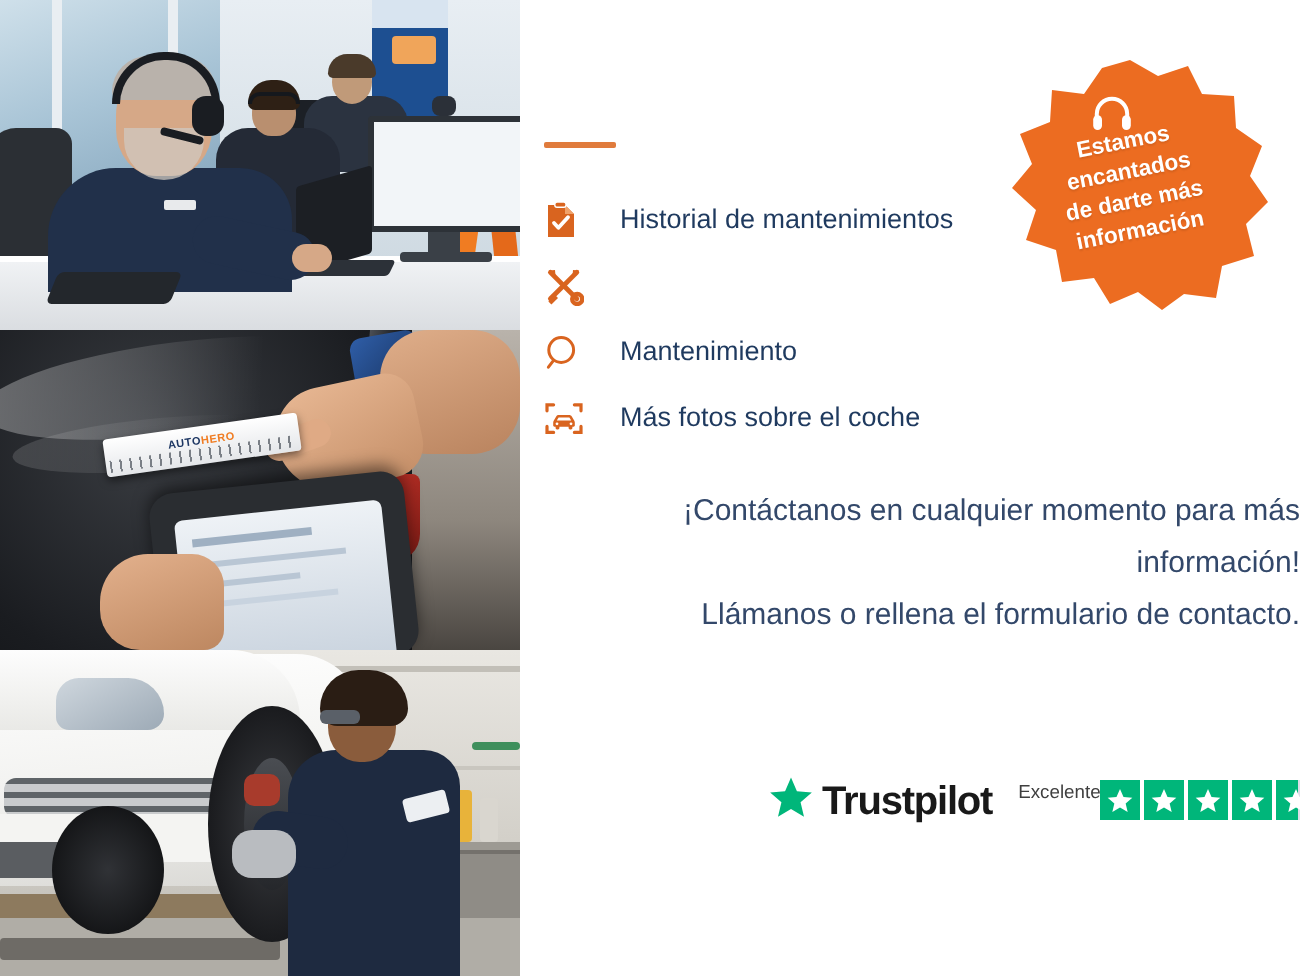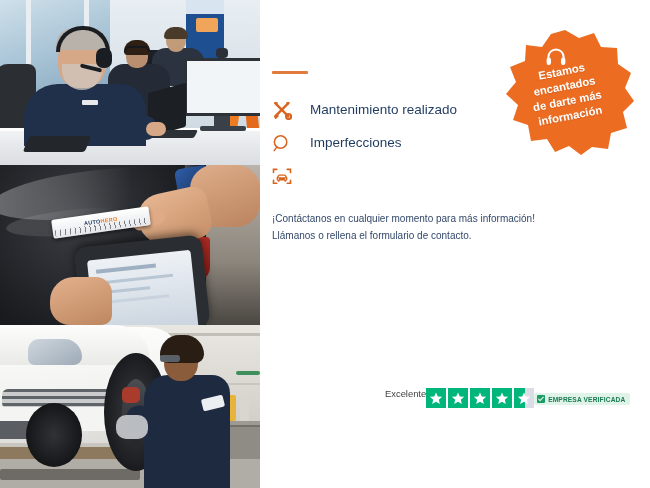--- a/index.html
+++ b/index.html
@@ -286,24 +286,25 @@
     margin-right: 12px;
   }
   .feat-label {
     font-size: 13.5px;
     color: #1f3a5f;
     line-height: 1;
   }
 
   .contact {
     margin-top: 18px;
-    font-size: 10px;
+    font-size: 15px;
     color: #33486a;
     line-height: 1.72;
     white-space: pre-line;
+    text-align: right;
   }
 
   
   .badge {
     position: absolute;
     left: 493px;
     top: 28px;
     width: 144px;
     height: 128px;
   }
@@ -501,64 +502,75 @@
       <div class="p3-glove"></div>
     </div>
   </div>
 
   <div class="content">
 
     <div class="divider"></div>
 
     <div class="features">
 
+      <div class="feature">
+        <span class="feat-icon">
+          <svg width="17" height="19" viewBox="0 0 17 19">
+            <path d="M2 1.5h8.5L15 6v11.5H2z" fill="#d9641f"></path>
+            <path d="M10.5 1.5V6H15z" fill="#f0a26a"></path>
+            <path d="M5 10.5l2.2 2.4L12 7.6" stroke="#ffffff" stroke-width="1.9" fill="none" stroke-linecap="round" stroke-linejoin="round"></path>
+            <rect x="5.4" y="0" width="5.6" height="2.6" rx="1.1" fill="#d9641f" stroke="#ffffff" stroke-width="0.7"></rect>
+          </svg>
+        </span>
+        <span class="feat-label">Historial de mantenimientos</span>
+      </div>
 
       <div class="feature">
         <span class="feat-icon">
           <svg width="20" height="20" viewBox="0 0 20 20">
             <g stroke="#d9641f" stroke-width="2.4" stroke-linecap="round">
               <line x1="3.2" y1="3.2" x2="16.4" y2="16.4"></line>
               <line x1="16.4" y1="3.2" x2="3.2" y2="16.4"></line>
             </g>
             <path d="M2.4 2.2l3.1-.2.3 3.2-2.2-.6z" fill="#d9641f"></path>
             <path d="M17.6 2.2l-3.1-.2-.3 3.2 2.2-.6z" fill="#d9641f"></path>
             <circle cx="16.6" cy="16.5" r="2.5" fill="none" stroke="#d9641f" stroke-width="2.2"></circle>
             <path d="M2.2 17.8l3.3-3.3 1.5 1.5-3.3 3.3z" fill="#d9641f"></path>
           </svg>
         </span>
-        <span class="feat-label">Mantenimiento realizado</span>
       </div>
 
       <div class="feature">
         <span class="feat-icon">
           <svg width="19" height="19" viewBox="0 0 19 19">
             <circle cx="8.6" cy="8" r="6.2" fill="none" stroke="#d9641f" stroke-width="1.5"></circle>
             <line x1="4.6" y1="13.4" x2="2.2" y2="16.6" stroke="#d9641f" stroke-width="1.5" stroke-linecap="round"></line>
           </svg>
         </span>
-        <span class="feat-label">Imperfecciones</span>
+        <span class="feat-label">Mantenimiento</span>
       </div>
 
       <div class="feature">
         <span class="feat-icon">
           <svg width="20" height="19" viewBox="0 0 20 19">
             <g stroke="#d9641f" stroke-width="1.6" fill="none" stroke-linecap="round">
               <path d="M1.5 5.4V2.4h3.3"></path>
               <path d="M18.5 5.4V2.4h-3.3"></path>
               <path d="M1.5 13.2v3h3.3"></path>
               <path d="M18.5 13.2v3h-3.3"></path>
             </g>
             <g fill="#d9641f">
               <path d="M4.6 11.2c0-.4.2-.8.4-1.1l1.1-1.9c.3-.5.8-.7 1.3-.7h5.2c.5 0 1 .3 1.3.7l1.1 1.9c.2.3.4.7.4 1.1v1.6c0 .3-.3.6-.6.6h-.6v.6c0 .4-.3.7-.7.7h-.5c-.4 0-.7-.3-.7-.7v-.6H7.7v.6c0 .4-.3.7-.7.7h-.5c-.4 0-.7-.3-.7-.7v-.6h-.6c-.3 0-.6-.3-.6-.6z"></path>
             </g>
             <path d="M6.4 10.2l.9-1.5h5.4l.9 1.5z" fill="#ffffff"></path>
             <circle cx="6.5" cy="11.9" r="0.7" fill="#ffffff"></circle>
             <circle cx="13.5" cy="11.9" r="0.7" fill="#ffffff"></circle>
           </svg>
         </span>
+        <span class="feat-label">Más fotos sobre el coche</span>
       </div>
 
 
     </div>
 
     <div class="contact">¡Contáctanos en cualquier momento para más información!
 Llámanos o rellena el formulario de contacto.</div>
   </div>
 
   <div class="badge">
@@ -578,20 +590,28 @@
       </svg>
     </div>
     <div class="badge-text">Estamos
 encantados
 de darte más
 información</div>
   </div>
 
   <div class="trustpilot">
 
+    <div class="tp-logo">
+      <span>
+        <svg width="23" height="22" viewBox="0 0 24 23">
+          <path fill="#00b67a" d="M12 0.8l3.1 7.2 7.8.6-5.9 5.1 1.8 7.6L12 17.2 5.2 21.3 7 13.7 1.1 8.6l7.8-.6z"></path>
+        </svg>
+      </span>
+      <span class="tp-logo-name">Trustpilot</span>
+    </div>
 
     <div class="tp-rating">
       <div class="tp-excelente">Excelente</div>
       <div class="tp-stars">
         <div class="tp-star">
           <svg width="14" height="13" viewBox="0 0 24 23">
               <path fill="#ffffff" d="M12 0.8l3.1 7.2 7.8.6-5.9 5.1 1.8 7.6L12 17.2 5.2 21.3 7 13.7 1.1 8.6l7.8-.6z"></path>
             </svg>
         </div>
         <div class="tp-star">

